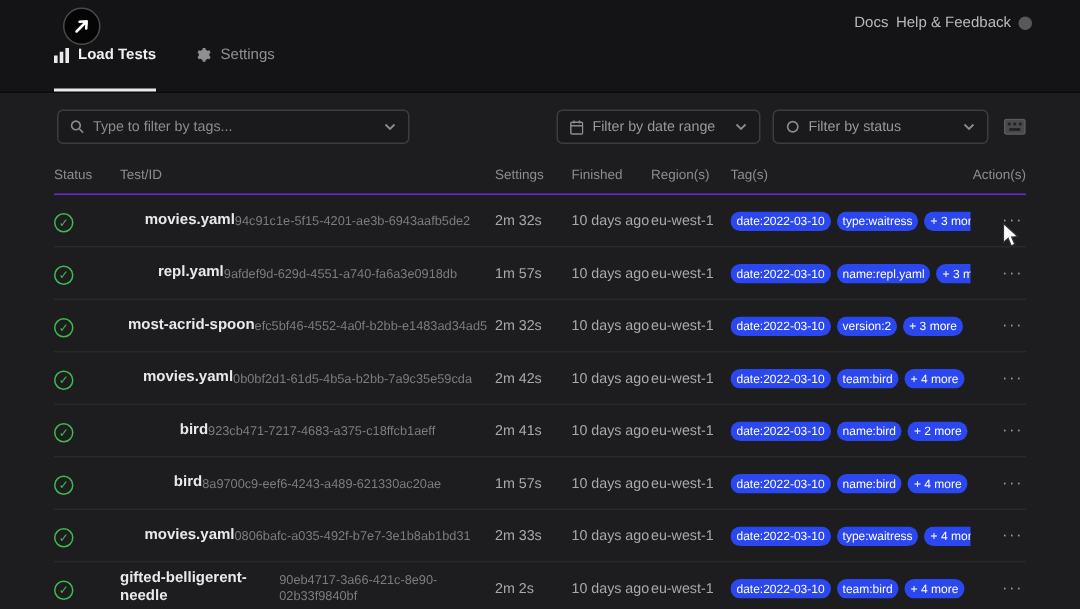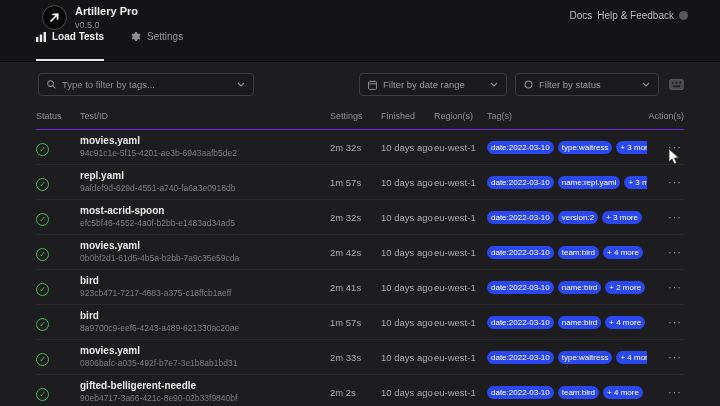--- a/index.html
+++ b/index.html
@@ -20,34 +20,34 @@
   .avatar{width:9px;height:9px;border-radius:50%;background:#58585a}
   .tabs{position:absolute;left:36px;bottom:0;display:flex;gap:26px}
   .tab{display:flex;align-items:center;gap:6px;font-size:10px;color:#8f8f91;
        padding-bottom:17px;border-bottom:2px solid transparent;cursor:pointer}
   .tab.active{color:#f0f0f0;border-bottom-color:#e9e9e9;font-weight:bold}
   .tab .ticon{display:flex;align-items:center}
   
   .filterbar{display:flex;justify-content:space-between;align-items:center;margin:11px 36px 0 38px}
   .box{height:23px;box-sizing:border-box;border:1px solid #3d3d40;border-radius:4px;background:#1a1a1c;
        display:flex;align-items:center;padding:0 8px;gap:6px;font-size:9.5px;color:#98989a}
-  .tags-input{width:216px}
+  .tags-input{width:235px}
   .tags-input .ph{flex:1;color:#8c8c8e}
   .right-filters{display:flex;align-items:center;gap:8px}
-  .sel-date{width:148px}
+  .sel-date{width:136px}
   .sel-status{width:144px}
   .sel-label{flex:1}
   .kbd-btn{margin-left:2px;display:flex;align-items:center;cursor:pointer}
   
   .table{margin:15px 36px 0}
   .thead,.row{display:grid;grid-template-columns:44px 250px 51px 53px 53px 160px 1fr;align-items:center}
   .thead{font-size:9px;color:#8d8d8f;padding-bottom:8px;border-bottom:1px solid #6d28d9}
   .col-actions{text-align:right}
   .row{height:34px;border-bottom:1px solid #29292b}
-  .testcell{display:flex;flex-direction:column;justify-content:center}
+  .testcell{display:flex;flex-direction:row;justify-content:center}
   .tname{font-size:10px;font-weight:bold;color:#e9e9eb;line-height:12px}
   .tid{font-size:8.5px;color:#7c7c7e;line-height:11px;margin-top:1px}
   .cell{font-size:9.5px;color:#a9a9ab}
   .tagscell{display:flex;gap:4px;align-items:center;overflow:hidden}
   .tag{background:#2b47f0;color:#fff;font-size:8px;padding:2px 4px;border-radius:8px;
        white-space:nowrap;cursor:pointer}
   .actionscell{text-align:right;color:#9a9a9c;font-size:11px;letter-spacing:1px;cursor:pointer;padding-right:2px}
   .status-ic{width:11px;height:11px;border-radius:50%;border:1px solid #3fb950;color:#3fb950;
              font-size:8px;line-height:11px;text-align:center;display:inline-block}
   
@@ -57,24 +57,20 @@
 </head>
 <body>
 
 <div class="header">
   <div class="brand">
     <div class="logo">
       <svg width="11" height="11" viewBox="0 0 11 11">
         <path d="M2 9 L7.5 3.5 M4 2.5 L8.8 2.2 L8.5 7" stroke="#ffffff" stroke-width="1.7" fill="none" stroke-linecap="round" stroke-linejoin="round"></path>
       </svg>
     </div>
-    <div>
-      <div class="brand-name">Artillery Pro</div>
-      <div class="brand-ver">v0.5.0</div>
-    </div>
   </div>
 
   <div class="top-links">
     <span class="top-link">Docs</span>
     <span class="top-link">Help &amp; Feedback</span>
     <span class="avatar"></span>
   </div>
 
   <div class="tabs">
     <div class="tab active">

